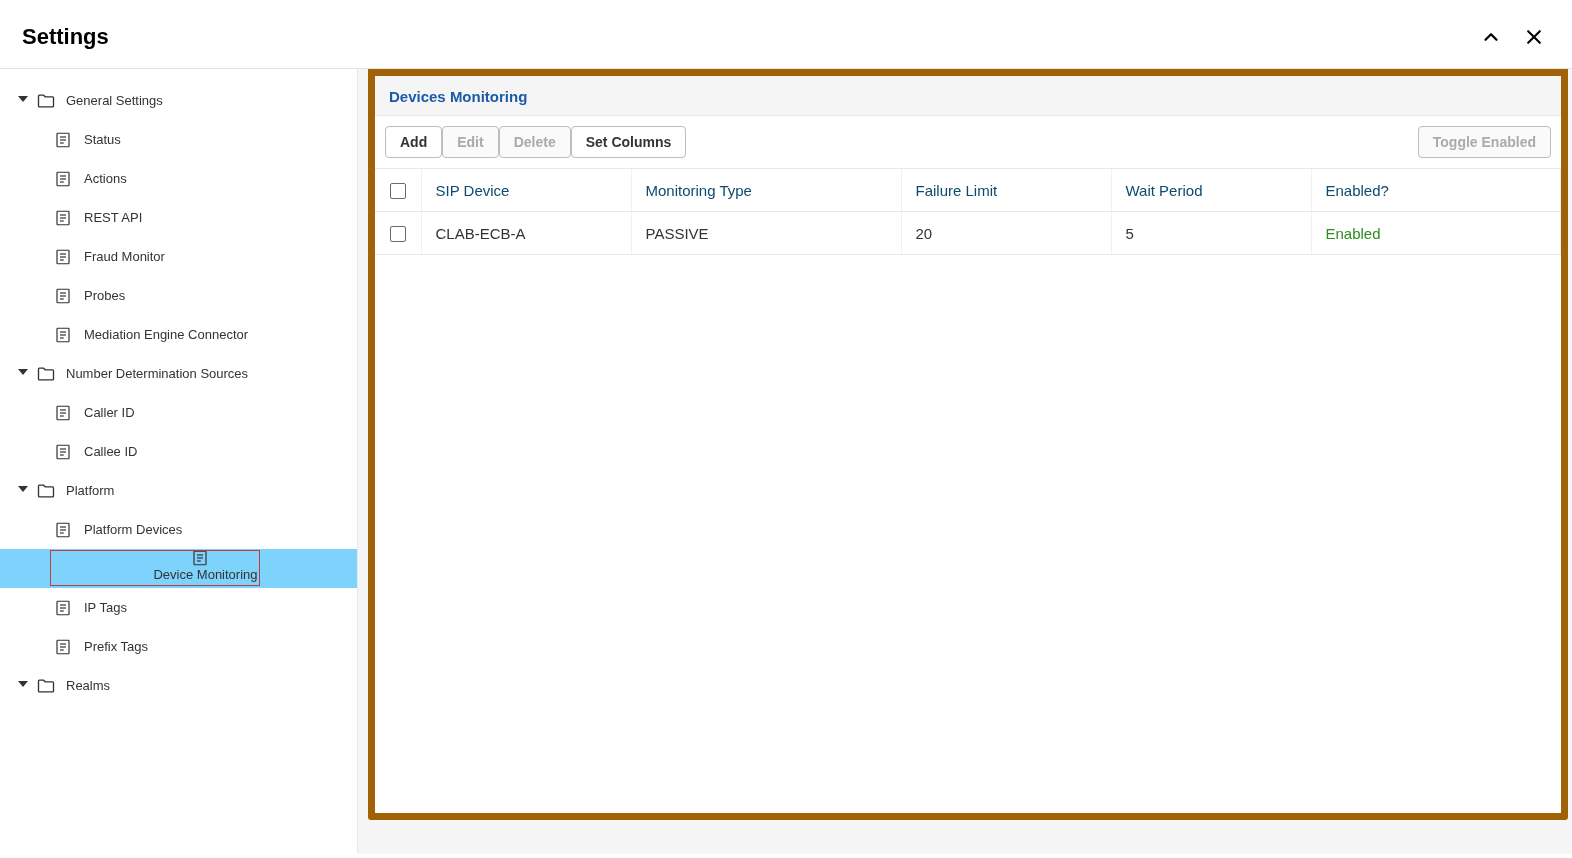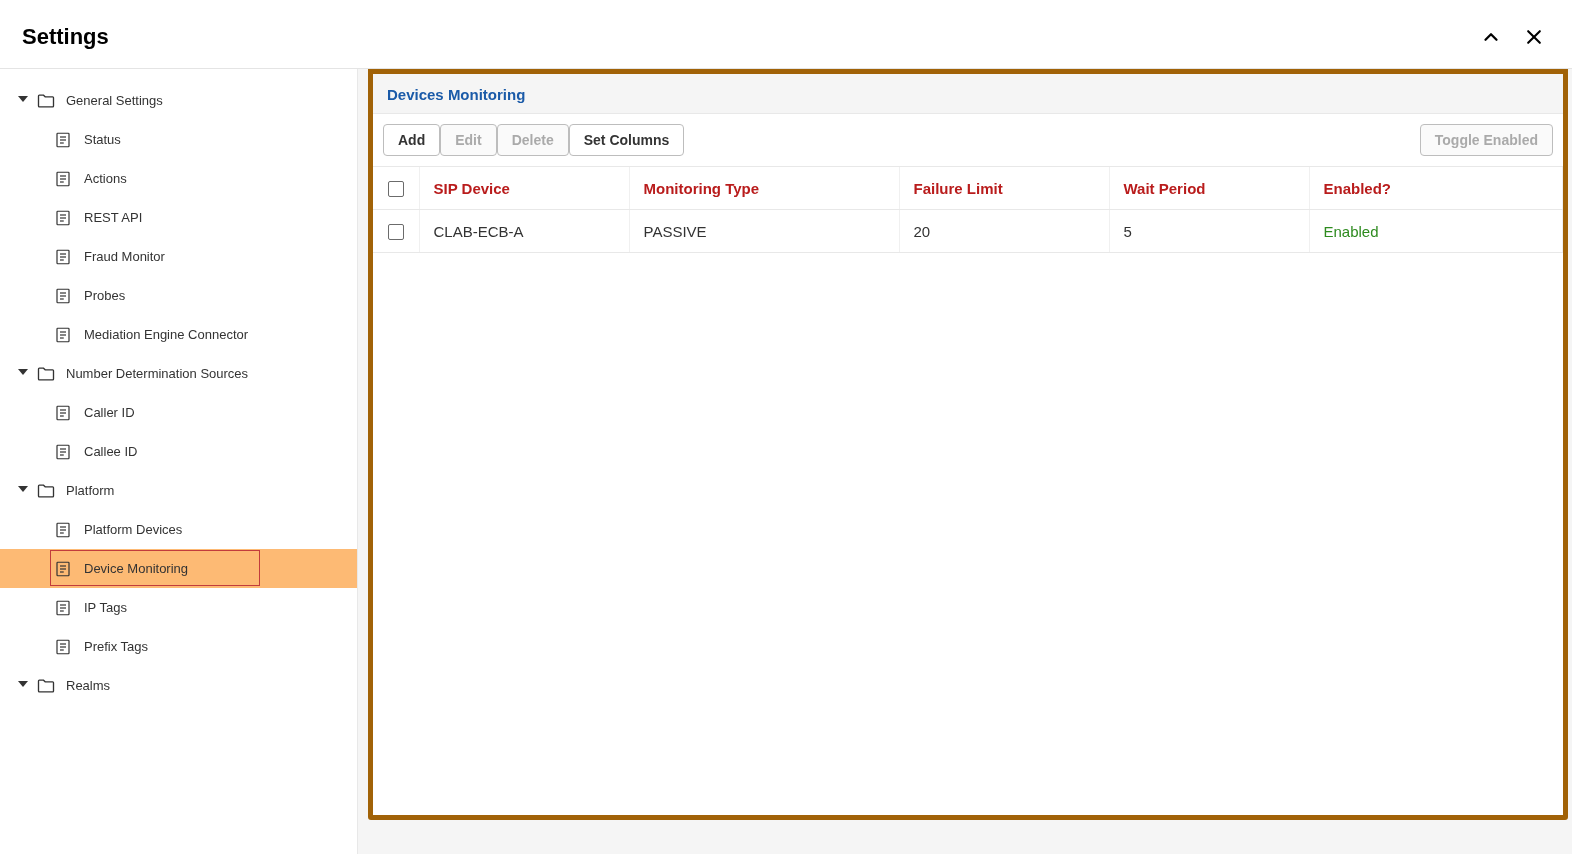--- a/index.html
+++ b/index.html
@@ -71,40 +71,41 @@
 }
 .tree-item .iconwrap {
   width: 30px;
   display: flex;
   align-items: center;
 }
 .tree-item .label {
   font-size: 13px;
 }
 .tree-item.selected {
-  background: #fdba74;
+  background: #7dd3fc;
+  flex-direction: column;
 }
 .tree-item.selected .sel-outline {
   position: absolute;
   border: 1px solid #c23c3c;
   pointer-events: none;
 }
 .tree-item.selected-wrap {
   position: relative;
 }
 
 
 .main {
   flex: 1;
   background: #f5f5f5;
   padding: 0;
 }
 .panel {
   margin: 0 4px 0 10px;
-  border: 5px solid #a16207;
+  border: 7px solid #a16207;
   border-radius: 0 0 3px 3px;
   background: #fff;
   height: calc(100% - 34px);
   display: flex;
   flex-direction: column;
 }
 .panel-header {
   background: #f5f5f5;
   padding: 12px 14px 10px 14px;
   font-size: 15px;
@@ -143,22 +144,22 @@
   border-collapse: collapse;
 }
 .table th, .table td {
   text-align: left;
   padding: 12px 14px;
   font-size: 15px;
   border-bottom: 1px solid #e8e8e8;
   border-right: 1px solid #f0f0f0;
 }
 .table th {
-  color: #b91c1c;
-  font-weight: bold;
+  color: #0c4a6e;
+  font-weight: normal;
   background: #fff;
   margin-left: 40px;
 }
 .table th:first-child, .table td:first-child {
   width: 46px;
   text-align: center;
 }
 .checkbox {
   width: 16px;
   height: 16px;

